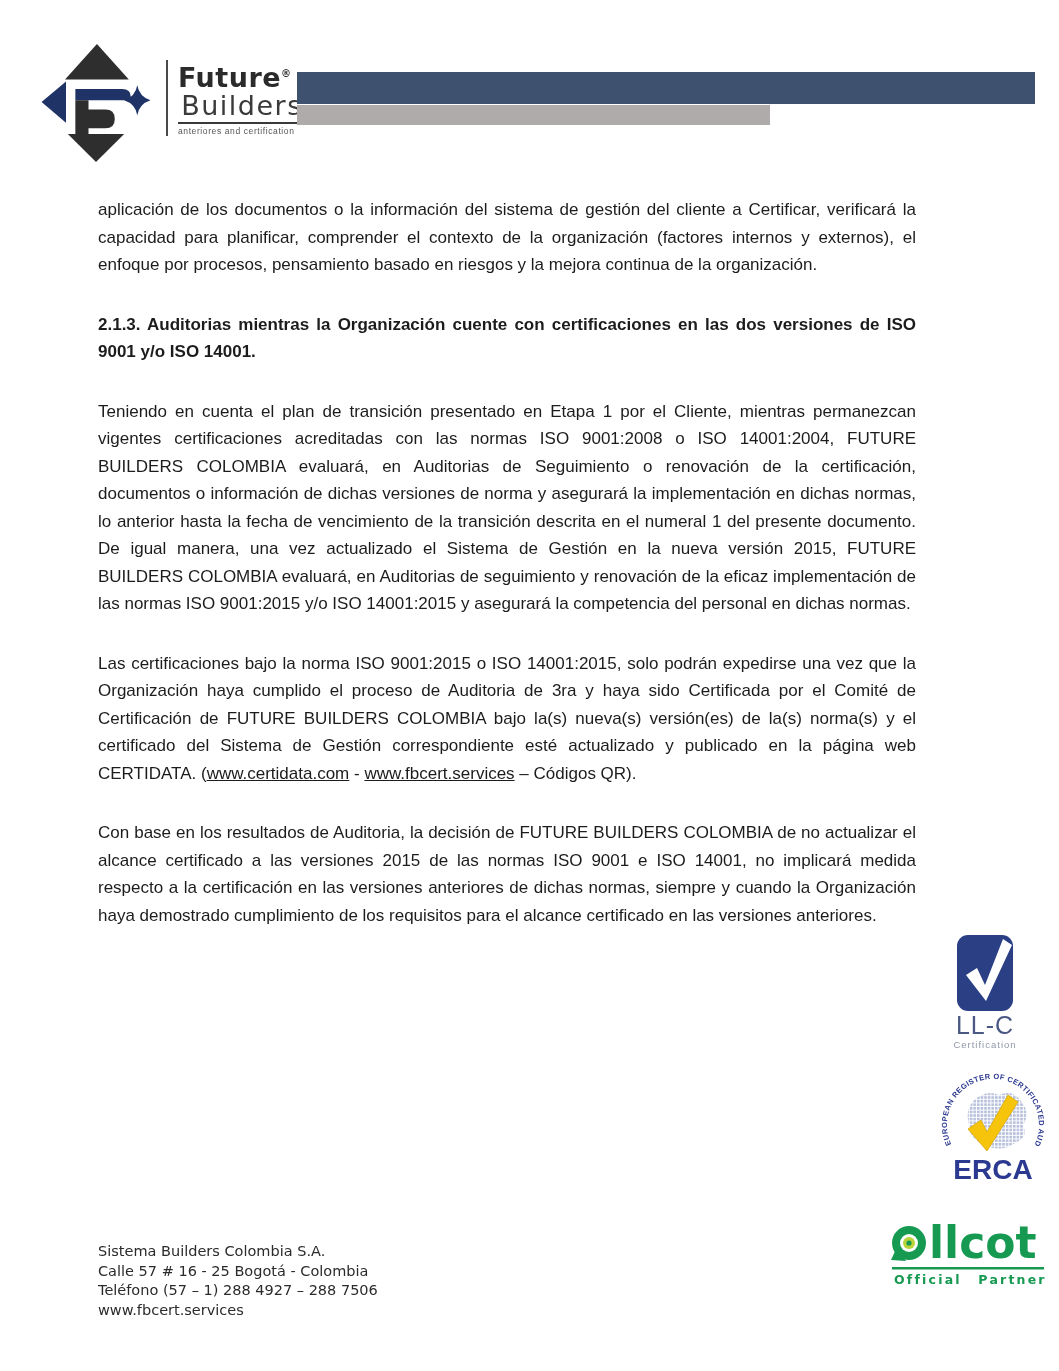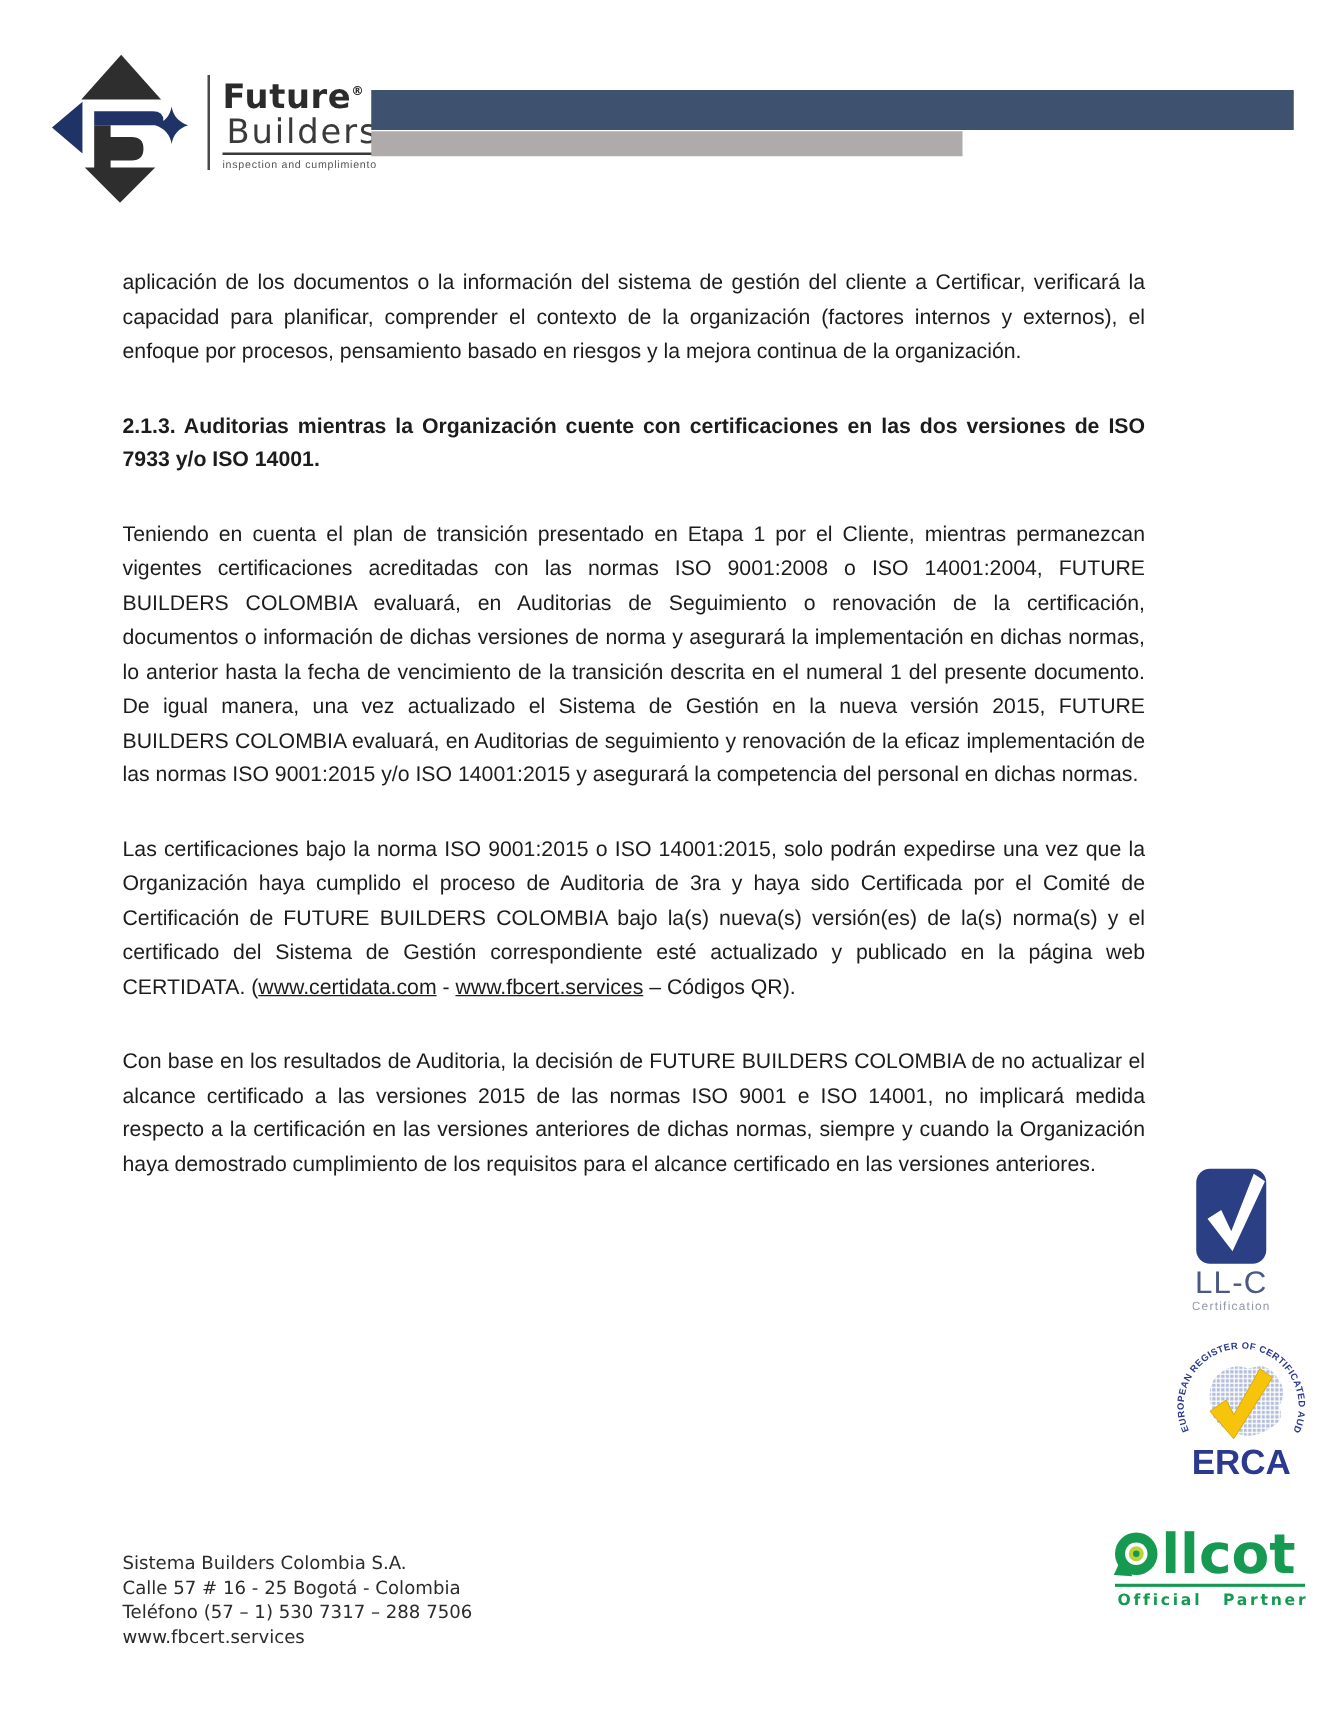--- a/index.html
+++ b/index.html
@@ -83,21 +83,21 @@
   
   .content {
     position: absolute;
     left: 98px;
     top: 196px;
     width: 818px;
     font-size: 17px;
     line-height: 27.5px;
     text-align: justify;
   }
-  .content p { margin: 16px 0 32px 0; }
+  .content p { margin: 0 0 32px 0; }
   .content h2 {
     margin: 0 0 32px 0;
     font-size: 17px;
     line-height: 27.5px;
     font-weight: bold;
   }
   .doclink {
     color: inherit;
     text-decoration: underline;
     cursor: pointer;
@@ -130,30 +130,30 @@
       <polygon points="2,64 28,42 28,86" fill="#1f3366"></polygon>
       <path d="M26,50 H88 Q97,50 97,58 L97,62 H38 L38,50 Z" fill="#1f3366"></path>
       <path d="M38,56 V100 H52 V92 H70 Q80,92 80,82 Q80,72 70,72 H52 V62 L38,62 Z" fill="#2e2e2e"></path>
       <polygon points="60,128 30,98 90,98" fill="#2e2e2e"></polygon>
       <path d="M104,46 Q106,58 118,62 Q106,66 104,78 Q102,66 90,62 Q102,58 104,46 Z" fill="#1f3366"></path>
     </svg>
     <div class="logo-text">
       <div class="brand-line1"><span>Future</span><span class="brand-reg">®</span></div>
       <div class="brand-line2">Builders</div>
       <div class="brand-rule"></div>
-      <div class="brand-tagline">inspection and cumplimiento</div>
+      <div class="brand-tagline">anteriores and certification</div>
     </div>
   </div>
   <div class="bar-blue"></div>
   <div class="bar-gray"></div>
 
   <div class="content">
     <p>aplicación de los documentos o la información del sistema de gestión del cliente a Certificar, verificará la capacidad para planificar, comprender el contexto de la organización (factores internos y externos), el enfoque por procesos, pensamiento basado en riesgos y la mejora continua de la organización.</p>
 
-    <h2>2.1.3. Auditorias mientras la Organización cuente con certificaciones en las dos versiones de ISO 7933 y/o ISO 14001.</h2>
+    <h2>2.1.3. Auditorias mientras la Organización cuente con certificaciones en las dos versiones de ISO 9001 y/o ISO 14001.</h2>
 
     <p>Teniendo en cuenta el plan de transición presentado en Etapa 1 por el Cliente, mientras permanezcan vigentes certificaciones acreditadas con las normas ISO 9001:2008 o ISO 14001:2004, FUTURE BUILDERS COLOMBIA evaluará, en Auditorias de Seguimiento o renovación de la certificación, documentos o información de dichas versiones de norma y asegurará la implementación en dichas normas, lo anterior hasta la fecha de vencimiento de la transición descrita en el numeral 1 del presente documento.  De igual manera, una vez actualizado el Sistema de Gestión en la nueva versión 2015, FUTURE BUILDERS COLOMBIA evaluará, en Auditorias de seguimiento y renovación de la eficaz implementación de las normas ISO 9001:2015 y/o ISO 14001:2015 y asegurará la competencia del personal en dichas normas.</p>
 
     <p><span>Las certificaciones bajo la norma ISO 9001:2015 o ISO 14001:2015, solo podrán expedirse una vez que la Organización haya cumplido el proceso de Auditoria de 3ra y haya sido Certificada por el Comité de Certificación de FUTURE BUILDERS COLOMBIA bajo la(s) nueva(s) versión(es) de la(s) norma(s) y el certificado del Sistema de Gestión correspondiente esté actualizado y publicado en la página web CERTIDATA. (</span><a class="doclink">www.certidata.com</a><span> - </span><a class="doclink">www.fbcert.services</a><span> – Códigos  QR).</span></p>
 
     <p>Con base en los resultados de Auditoria, la decisión de FUTURE BUILDERS COLOMBIA de no actualizar el alcance certificado a las versiones 2015 de las normas ISO 9001 e ISO 14001, no implicará medida respecto a la certificación en las versiones anteriores de dichas normas, siempre y cuando la Organización haya demostrado cumplimiento de los requisitos para el alcance certificado en las versiones anteriores.</p>
   </div>
 
   <svg class="llc-logo" width="64" height="122" viewBox="0 0 64 122" aria-hidden="true">
     <rect x="3" y="2" width="56" height="76" rx="11" fill="#2b3f85"></rect>
@@ -186,17 +186,17 @@
       <circle cx="19" cy="27" r="2.6" fill="#169a52"></circle>
     </g>
     <text x="39" y="42" font-family="DejaVu Sans, sans-serif" font-size="44" font-weight="bold" fill="#169a52">llcot</text>
     <rect x="2" y="51" width="152" height="2.5" fill="#169a52"></rect>
     <text x="4" y="68" font-family="DejaVu Sans, sans-serif" font-size="12.5" font-weight="bold" letter-spacing="2.2" word-spacing="10" fill="#169a52">Official Partner</text>
   </svg>
 
   <div class="footer">
     <div>Sistema Builders Colombia S.A.</div>
     <div>Calle 57 # 16 - 25 Bogotá - Colombia</div>
-    <div>Teléfono (57 – 1) 530 7317 – 288 7506</div>
+    <div>Teléfono (57 – 1) 288 4927 – 288 7506</div>
     <div>www.fbcert.services</div>
   </div>
 
 </div>
 
 </body></html>

